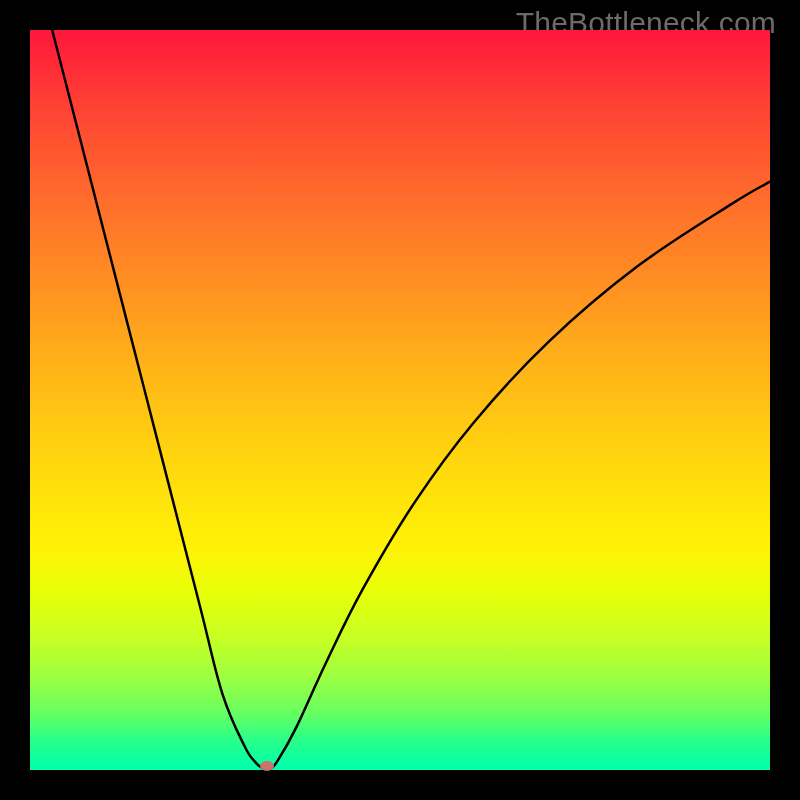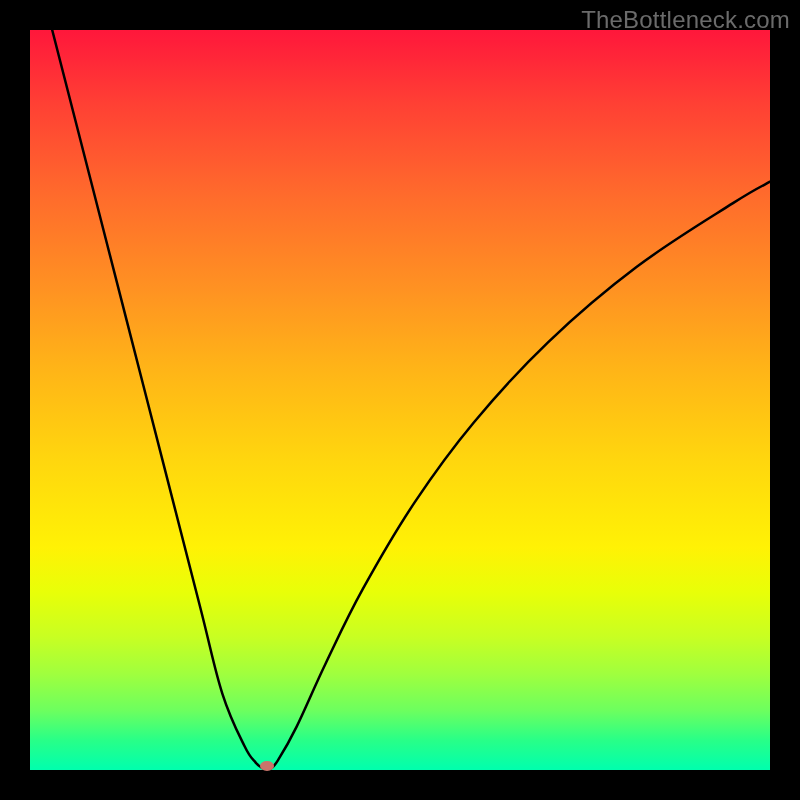--- a/index.html
+++ b/index.html
@@ -28,23 +28,23 @@
       #c8ff22 82%,
       #a0ff3e 87%,
       #6cff5f 92%,
       #28ff88 96%,
       #00ffae 100%
     );
   }
   .watermark {
     position: absolute;
     top: 6px;
-    right: 10px;
+    right: 24px;
     font-family: Arial, Helvetica, sans-serif;
-    font-size: 24px;
+    font-size: 30px;
     color: #6b6b6b;
     letter-spacing: 0.2px;
     user-select: none;
   }
   svg.curve {
     position: absolute;
     left: 0;
     top: 0;
     width: 740px;
     height: 740px;

